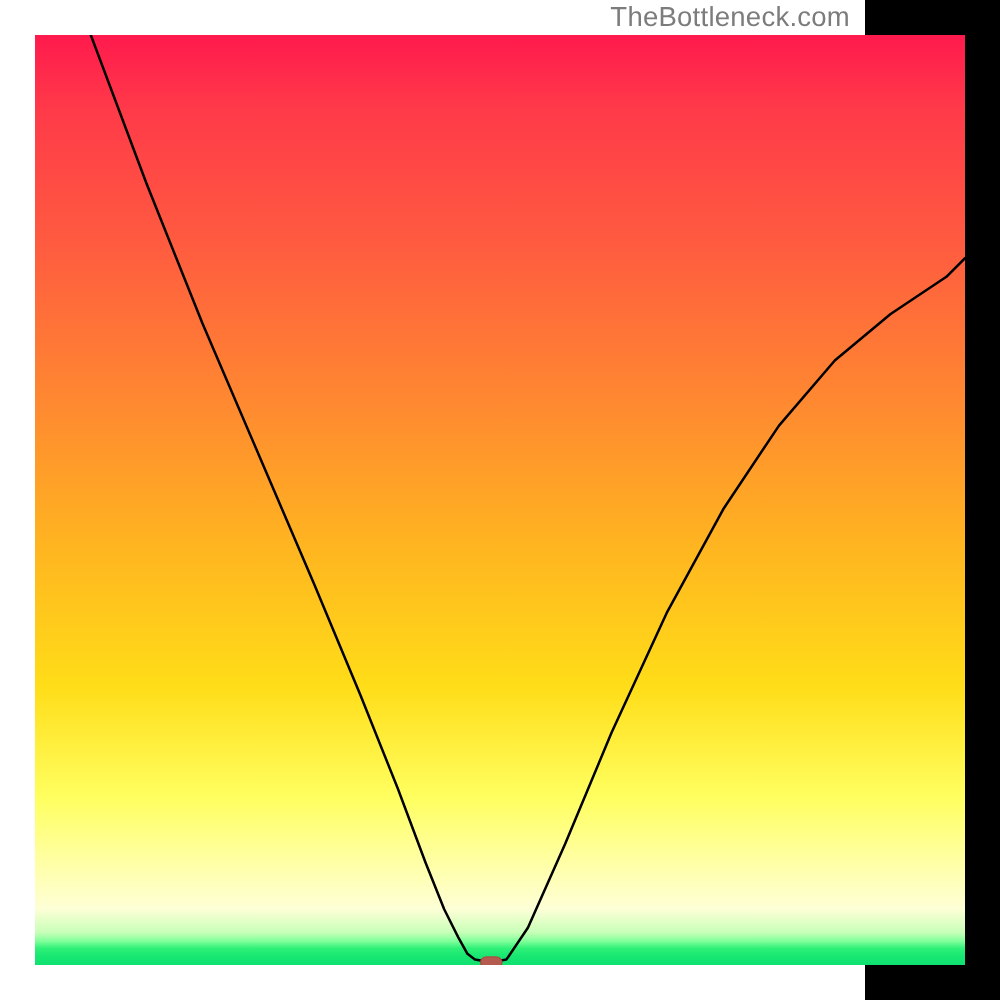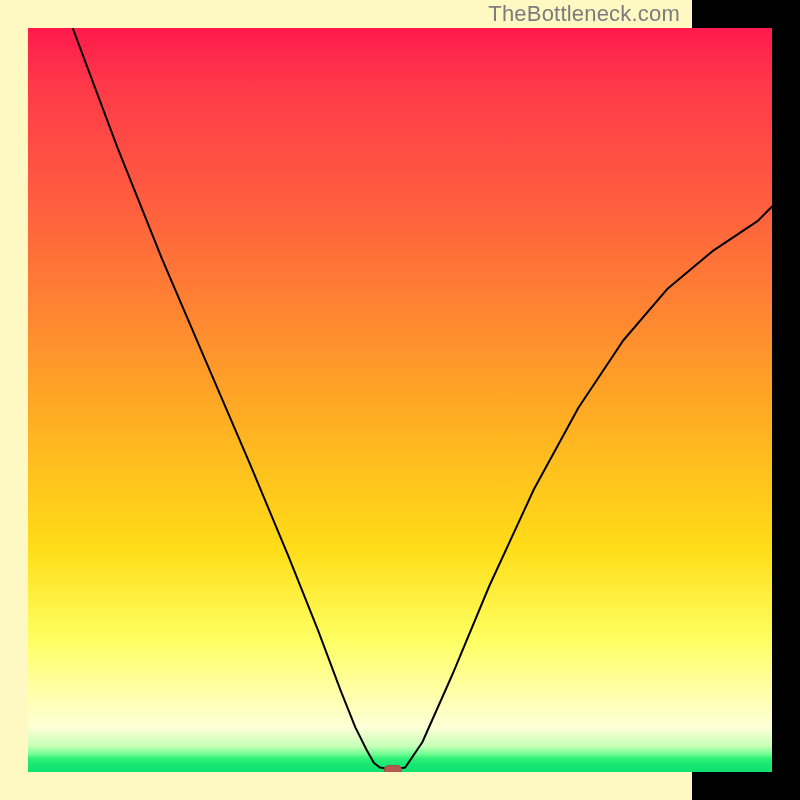--- a/index.html
+++ b/index.html
@@ -8,21 +8,21 @@
     width: 800px;
     height: 800px;
     overflow: hidden;
     background: #000;
     font-family: Arial, Helvetica, sans-serif;
   }
   .frame {
     position: relative;
     width: 692px;
     height: 800px;
-    background: #fef9c3;
+    background: #ffffff;
   }
   .plot-area {
     position: absolute;
     left: 28px;
     top: 28px;
     width: 744px;
     height: 744px;
     overflow: hidden;
   }
   .gradient-bg {

